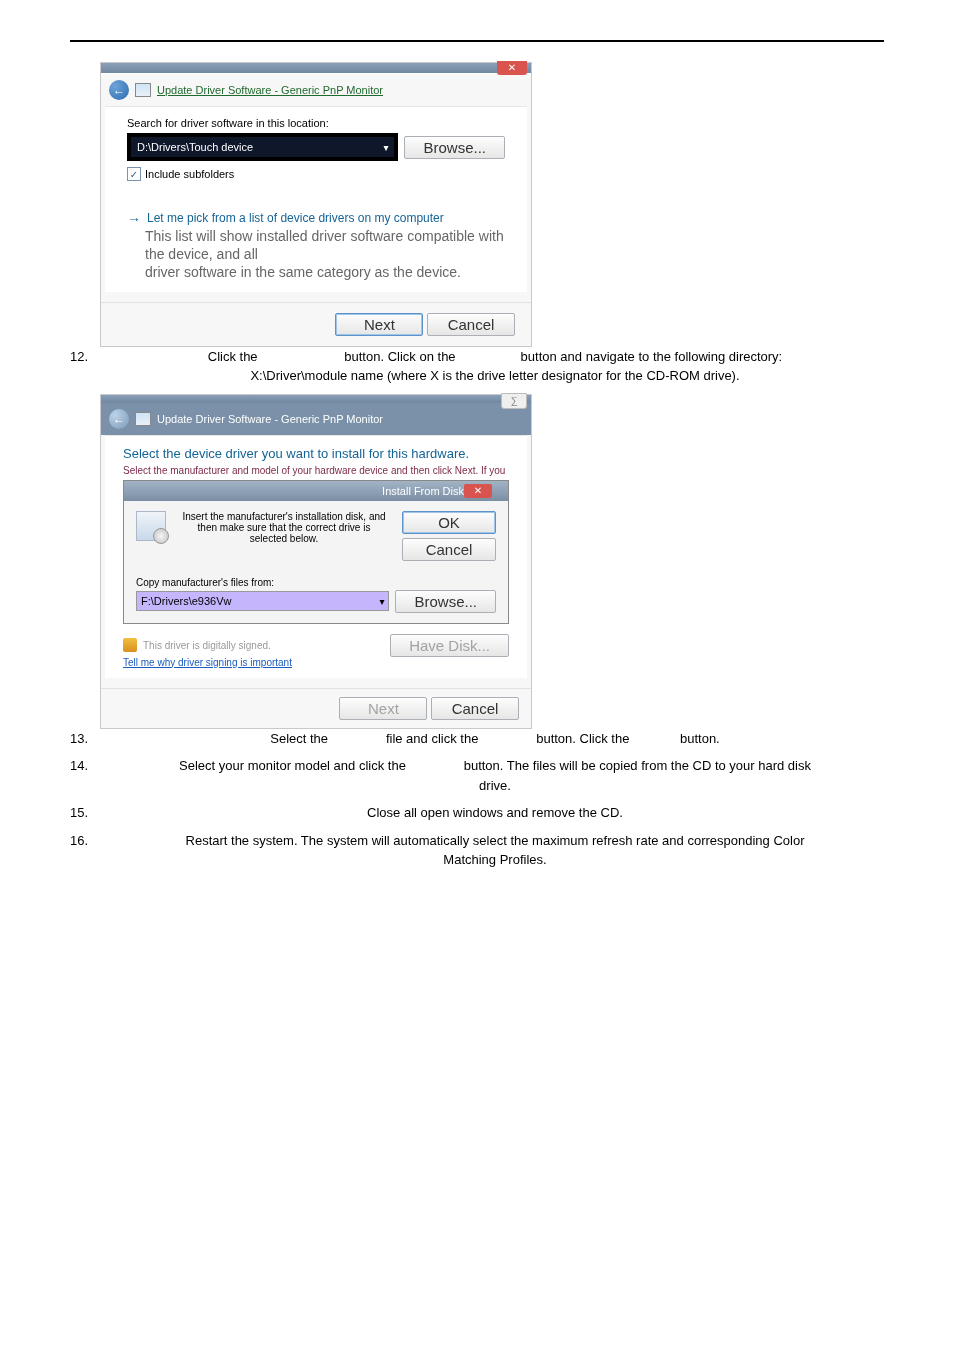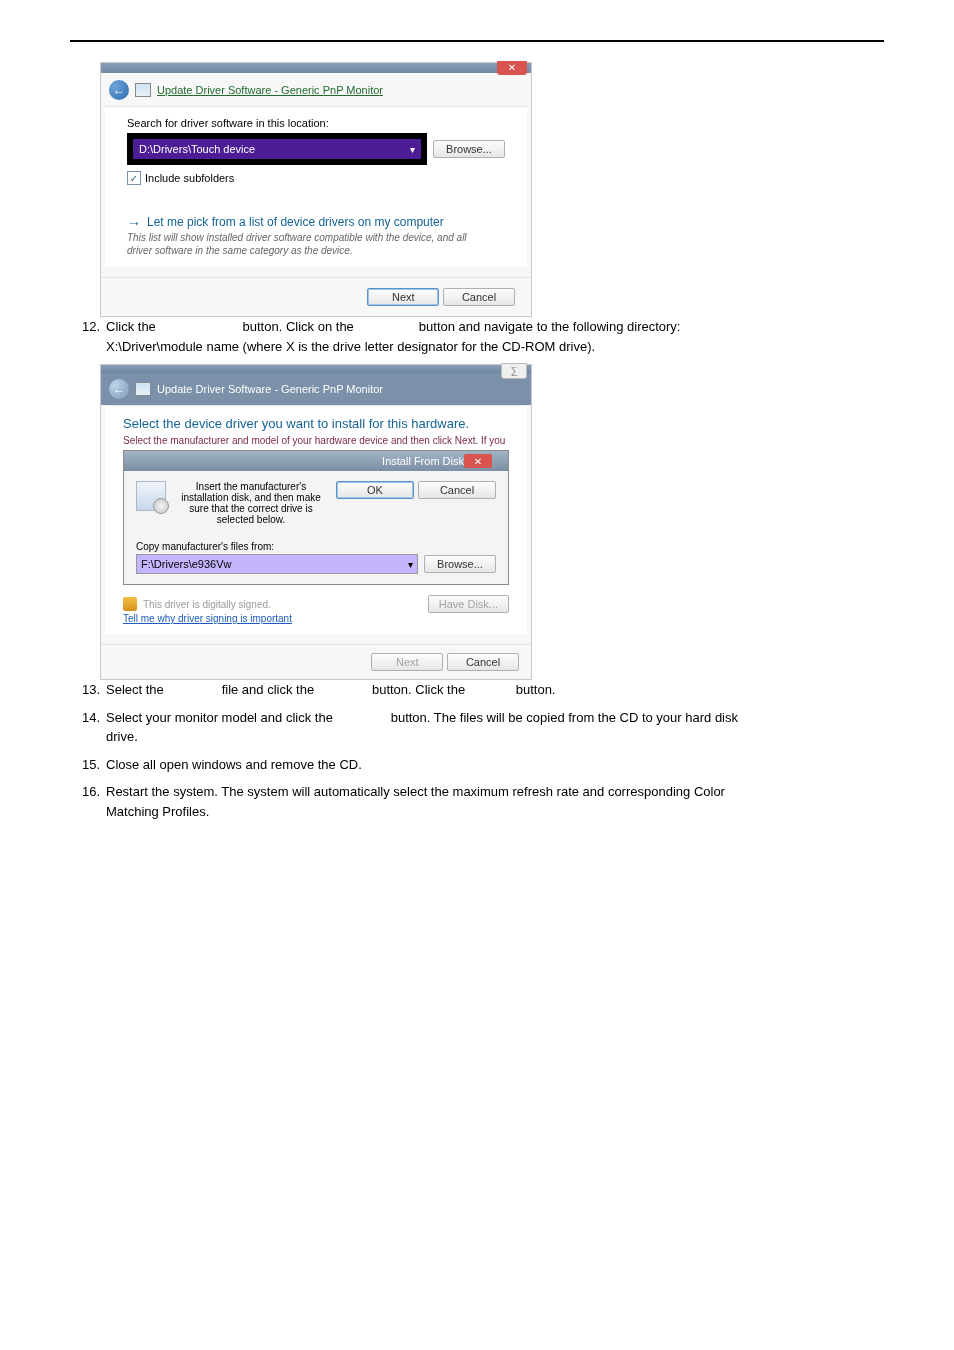--- a/index.html
+++ b/index.html
@@ -88,52 +88,52 @@
     margin-bottom: 4px;
   }
   .path-row {
     display: flex;
     align-items: center;
     gap: 6px;
     margin-bottom: 6px;
   }
   .path-input {
     flex: 1;
-    background: #4c1d95;
+    background: #0f172a;
     color: #fff;
     font-size: 11px;
     height: 20px;
     padding: 0 6px;
-    border: 6px solid #000000;
+    border: 4px solid #000000;
     display: flex;
     align-items: center;
     justify-content: space-between;
   }
   .path-caret { color:#fff; font-size:10px; padding-left:6px; }
   .btn {
     background: linear-gradient(#fdfdfd,#e6e6e6);
     border: 1px solid #aab0b6;
     border-radius: 2px;
-    font-size: 11px;
-    padding: 2px 10px;
+    font-size: 15px;
+    padding: 2px 18px;
     min-width: 50px;
     text-align: center;
     color: #333;
     display: inline-block;
   }
   .btn.default { border-color:#5c93c8; box-shadow:0 0 0 1px #9ec4e6 inset; }
   .chk-row { display: flex; align-items:center; gap:4px; font-size:11px; margin-top:2px; }
   .chk {
     width:12px; height:12px; border:1px solid #7a93b0; background:#fff;
     display:flex; align-items:center; justify-content:center; font-size:10px; color:#2e5a8f;
   }
   .option-block { margin-top: 28px; }
   .option-link { color:#156496; font-size:12px; font-family:"Segoe UI",Tahoma,sans-serif; }
   .arrow-right { color:#156496; font-size:14px; padding-right:6px; }
-  .option-sub { font-size:10px; color:#666; line-height:1.3; margin-top:2px;font-style:italic; }
+  .option-sub { font-size:14px; color:#666; margin-left:18px; line-height:1.3; margin-top:2px; }
   .d1-footer { text-align:right; padding:10px 16px 0 0; }
   .footer-sep { border-top:1px solid #e2e2e2; margin-top:10px; }
   
   .dialog2 {
     margin-left: 30px;
     border: 1px solid #c9c9c9;
     background: #f7f7f7;
     width: 430px;
     position: relative;
     padding-bottom: 8px;
@@ -153,33 +153,33 @@
   .install-tb {
     background:linear-gradient(#a2b3c5,#7b8fa4);
     color:#fff; font-size:11px; padding:3px 16px;
     display:flex; justify-content:flex-end; align-items:center;
   }
   .install-close { width:28px; height:14px; background:#d9534f; display:flex;align-items:center;justify-content:center; font-size:10px; color:#fff; border-radius:2px;}
   .install-body { display:flex; padding:10px 12px; gap:12px; align-items:flex-start;}
   .disk-icon { width:28px; height:28px; background:linear-gradient(#f0f4f9,#c7d8ea); border:1px solid #aab8c8; position:relative;}
   .disk-icon::after{content:""; position:absolute; bottom:-4px; right:-4px; width:14px; height:14px; border-radius:50%; background:radial-gradient(#f5f5f5,#c0c0c0); border:1px solid #999;}
   .install-text { font-size:10px; flex:1;text-align:center; }
-  .install-btns { display:flex; flex-direction:row; gap:4px; }
+  .install-btns { display:flex; flex-direction:column; gap:4px; }
   .copy-label { font-size:10px; margin:6px 12px 2px 12px;}
   .copy-row { display:flex; gap:6px; margin:0 12px 10px 12px; align-items:center;}
   .copy-input { flex:1; border:1px solid #999; background:#c4b5fd; height:18px; font-size:11px; padding:0 4px; display:flex; align-items:center; justify-content:space-between;}
   .sig-row { display:flex; align-items:center; gap:6px; margin-top:10px; color:#9a9a9a; font-size:10px;}
   .sig-link { color:#1a5cbf; font-size:10px; text-decoration:underline;}
   .d2-footer { text-align:right; padding:8px 12px 0 0;}
   .btn.dis { color:#a3a3a3;}
   
   ol { list-style:none; padding:0; margin:0; }
   li.step { display:flex; margin-bottom:8px; line-height:1.5;}
-  .stepnum { width:30px; flex-shrink:0; text-align:right; padding-right:6px;}
-  .steptext { flex:1; }
+  .stepnum { width:30px; flex-shrink:0; text-align:left; padding-right:6px;}
+  .steptext { flex:1;text-align:center; }
 </style>
 </head>
 <body>
 
 <div class="top-rule"></div>
 
 <div class="dialog-shot">
   <div class="d1-top">
     <div class="close-x">✕</div>
   </div>

